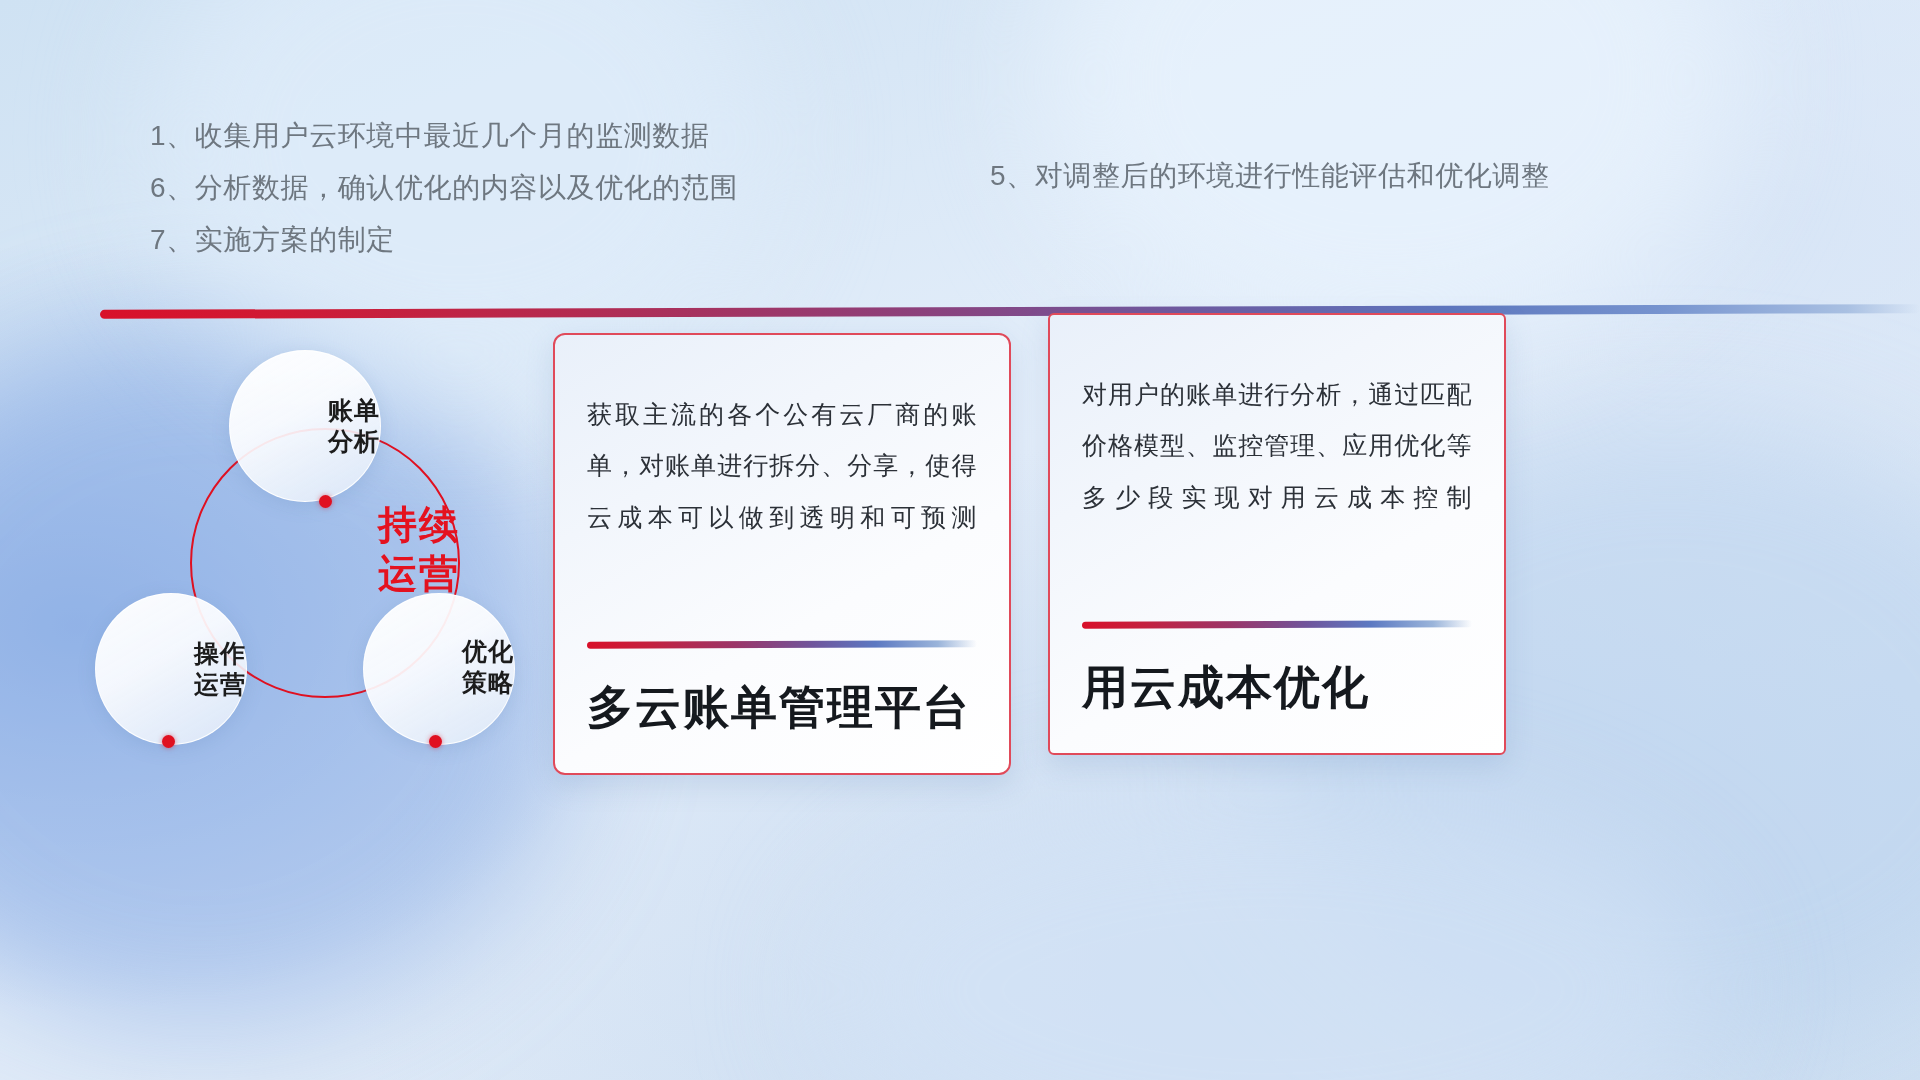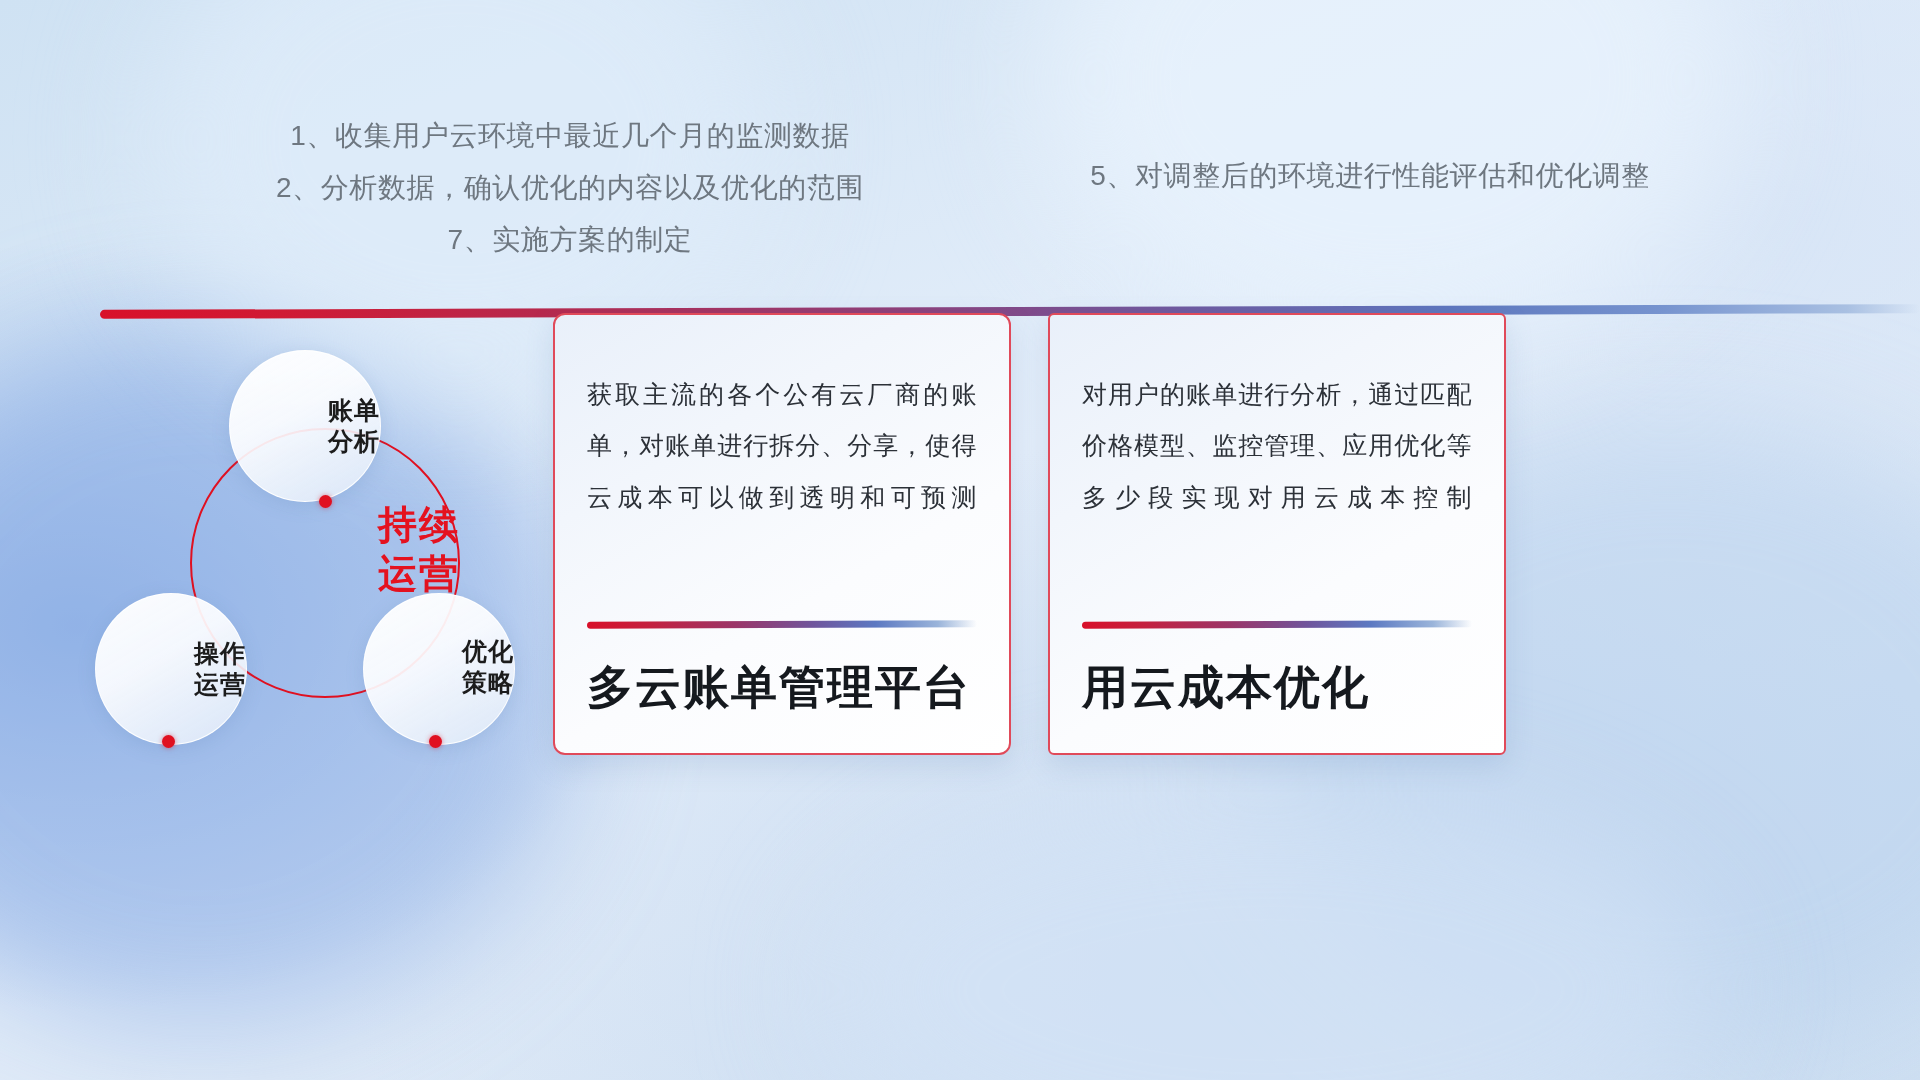--- a/index.html
+++ b/index.html
@@ -49,21 +49,20 @@
   .steps-col.left  { width: 840px; }
   .steps-col.right { width: 760px; padding-top: 40px; }
 
   .step-line {
     font-size: 28px;
     line-height: 1.0;
     color: #6e7780;
     letter-spacing: 0.6px;
     margin-bottom: 24px;
     white-space: nowrap;
-    text-align: center;
   }
 
   
   .main-divider {
     position: absolute;
     left: 100px;
     top: 307px;
     width: 1820px;
     height: 9px;
     background: linear-gradient(90deg,
@@ -140,21 +139,21 @@
     height: 442px;
     border: 2px solid #e04a5a;
     border-radius: 12px;
     background: linear-gradient(150deg, #e9f0fa 0%, #f2f6fc 30%, #fbfcfe 62%, #ffffff 100%);
     box-shadow: 0 10px 28px rgba(90,125,175,0.18);
     box-sizing: border-box;
     padding: 54px 32px 0 32px;
     display: flex;
     flex-direction: column;
   }
-  .card-1 { left: 553px; }
+  .card-1 { left: 553px; margin-top: 20px; }
   .card-2 { left: 1048px; border-radius: 6px; }
 
   .card-body {
     font-size: 25px;
     line-height: 2.05;
     color: #2c3138;
     letter-spacing: 0.6px;
     text-align: justify;
     text-align-last: justify;
     flex: 0 0 auto;
@@ -187,21 +186,21 @@
 
   <div class="blob blob-a"></div>
   <div class="blob blob-b"></div>
   <div class="blob blob-c"></div>
   <div class="blob blob-d"></div>
   <div class="blob blob-e"></div>
 
   <div class="steps">
     <div class="steps-col left">
       <div class="step-line">1、收集用户云环境中最近几个月的监测数据</div>
-      <div class="step-line">2、分析数据，确认优化的内容以及优化的范围</div>
+      <div class="step-line">6、分析数据，确认优化的内容以及优化的范围</div>
       <div class="step-line">7、实施方案的制定</div>
     </div>
     <div class="steps-col right">
       <div class="step-line">5、对调整后的环境进行性能评估和优化调整</div>
     </div>
   </div>
 
   <div class="main-divider"></div>
 
   <div class="venn">

